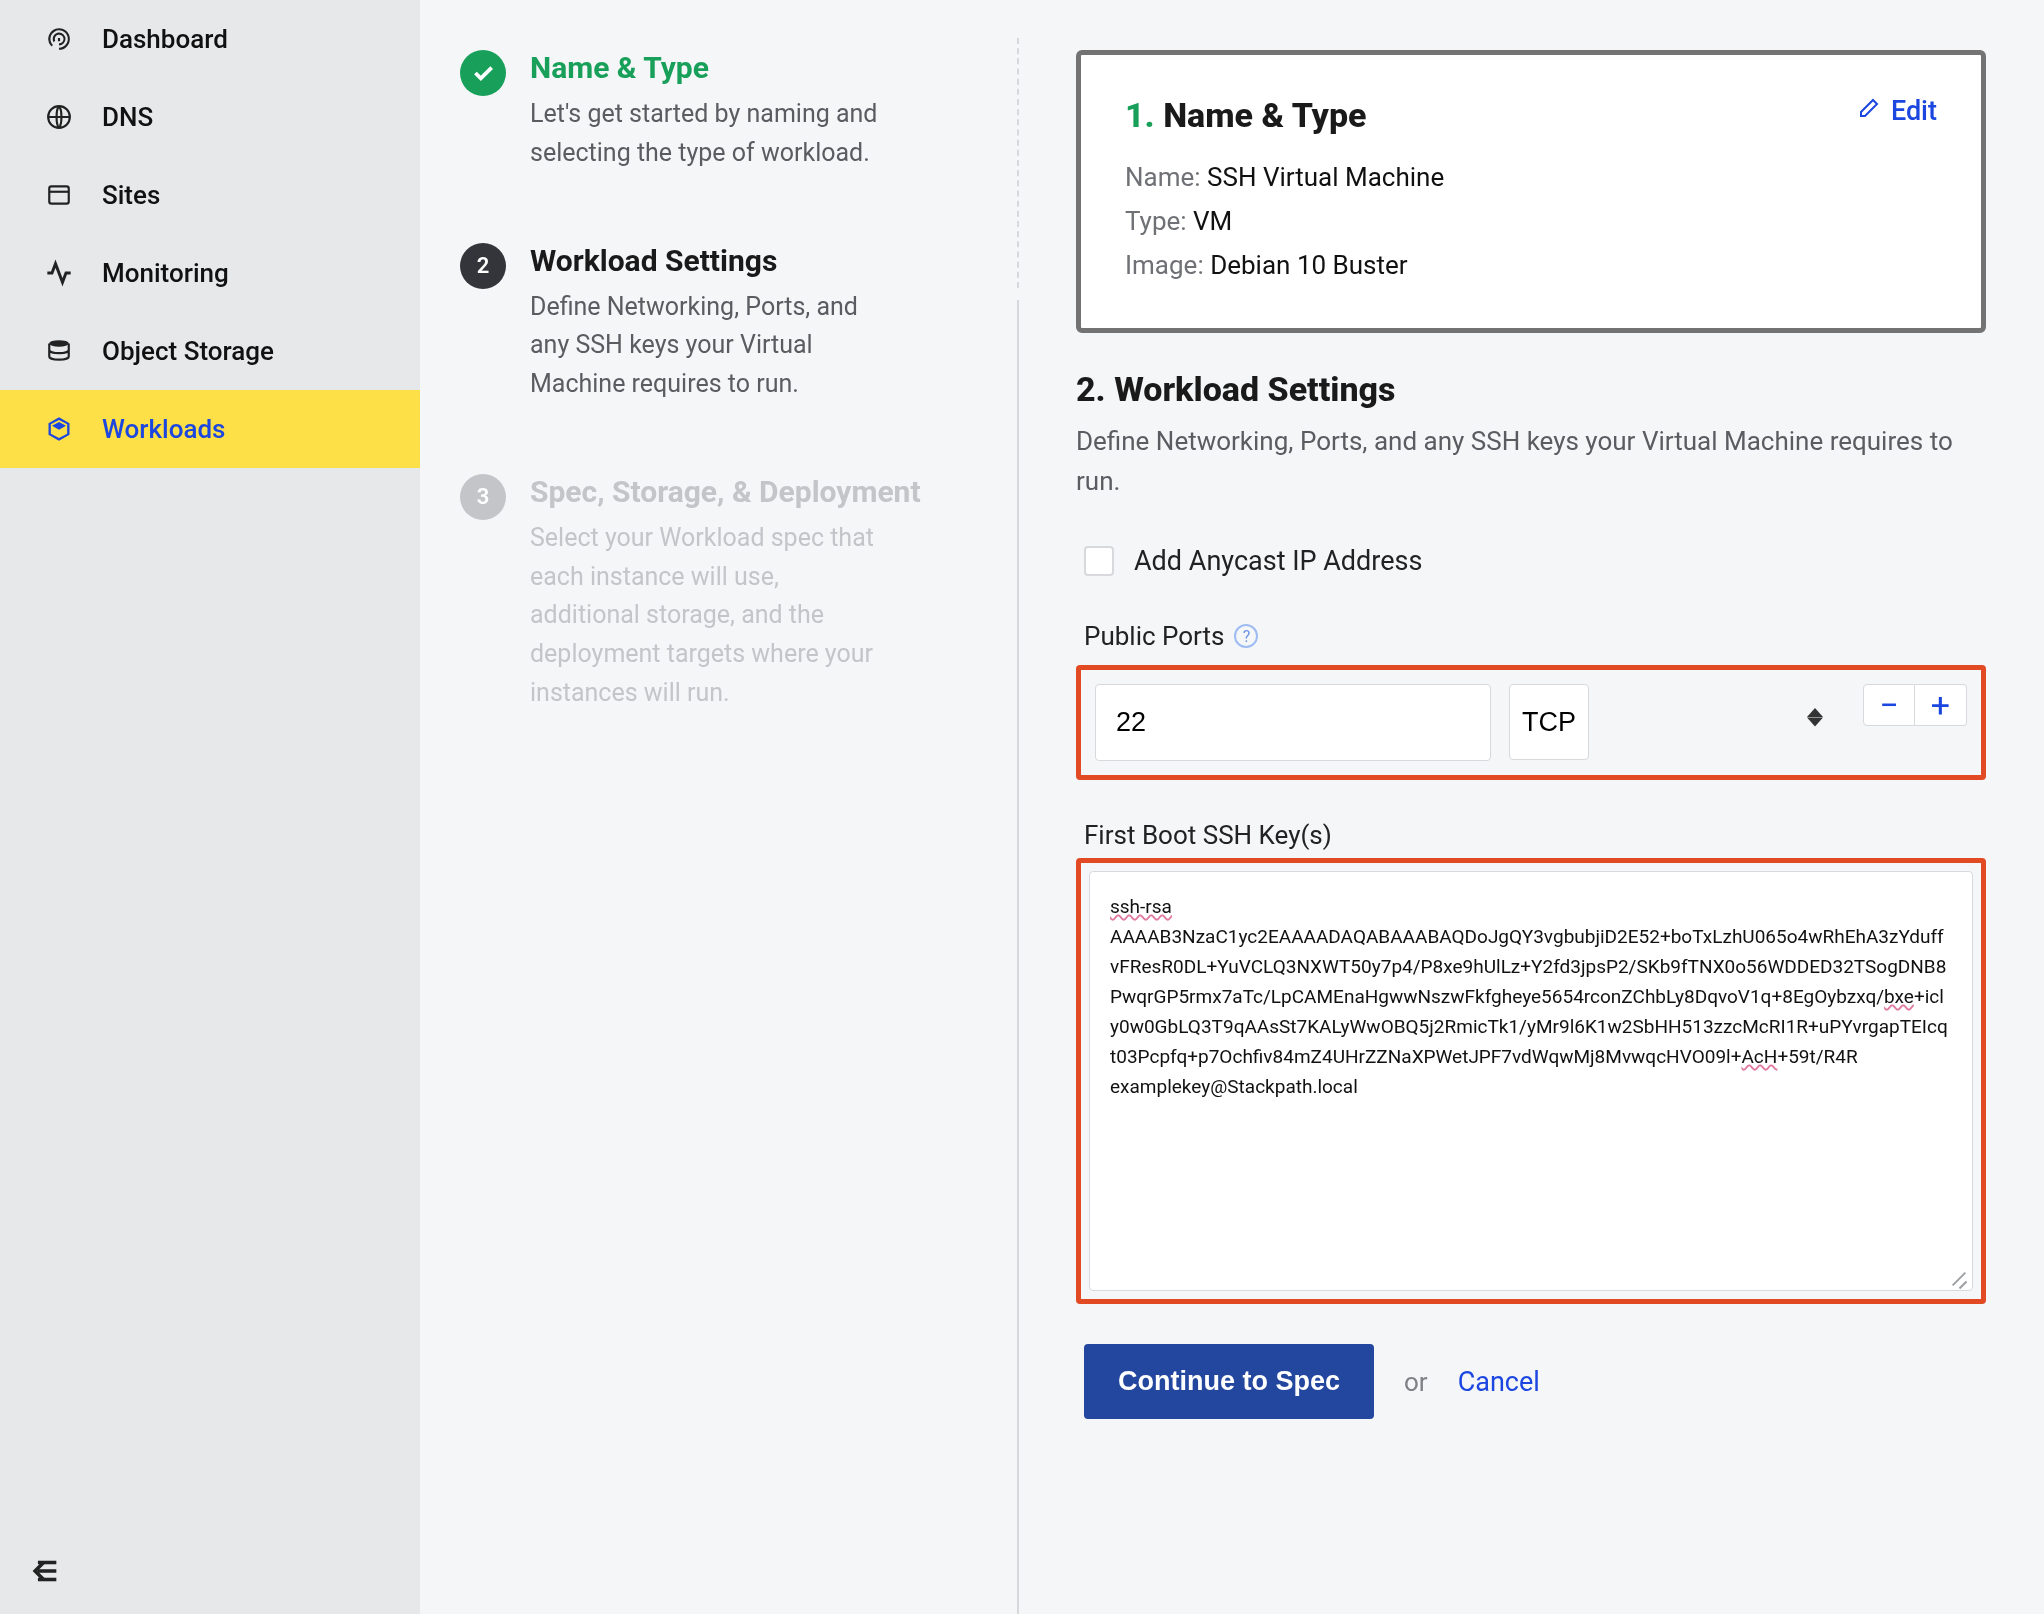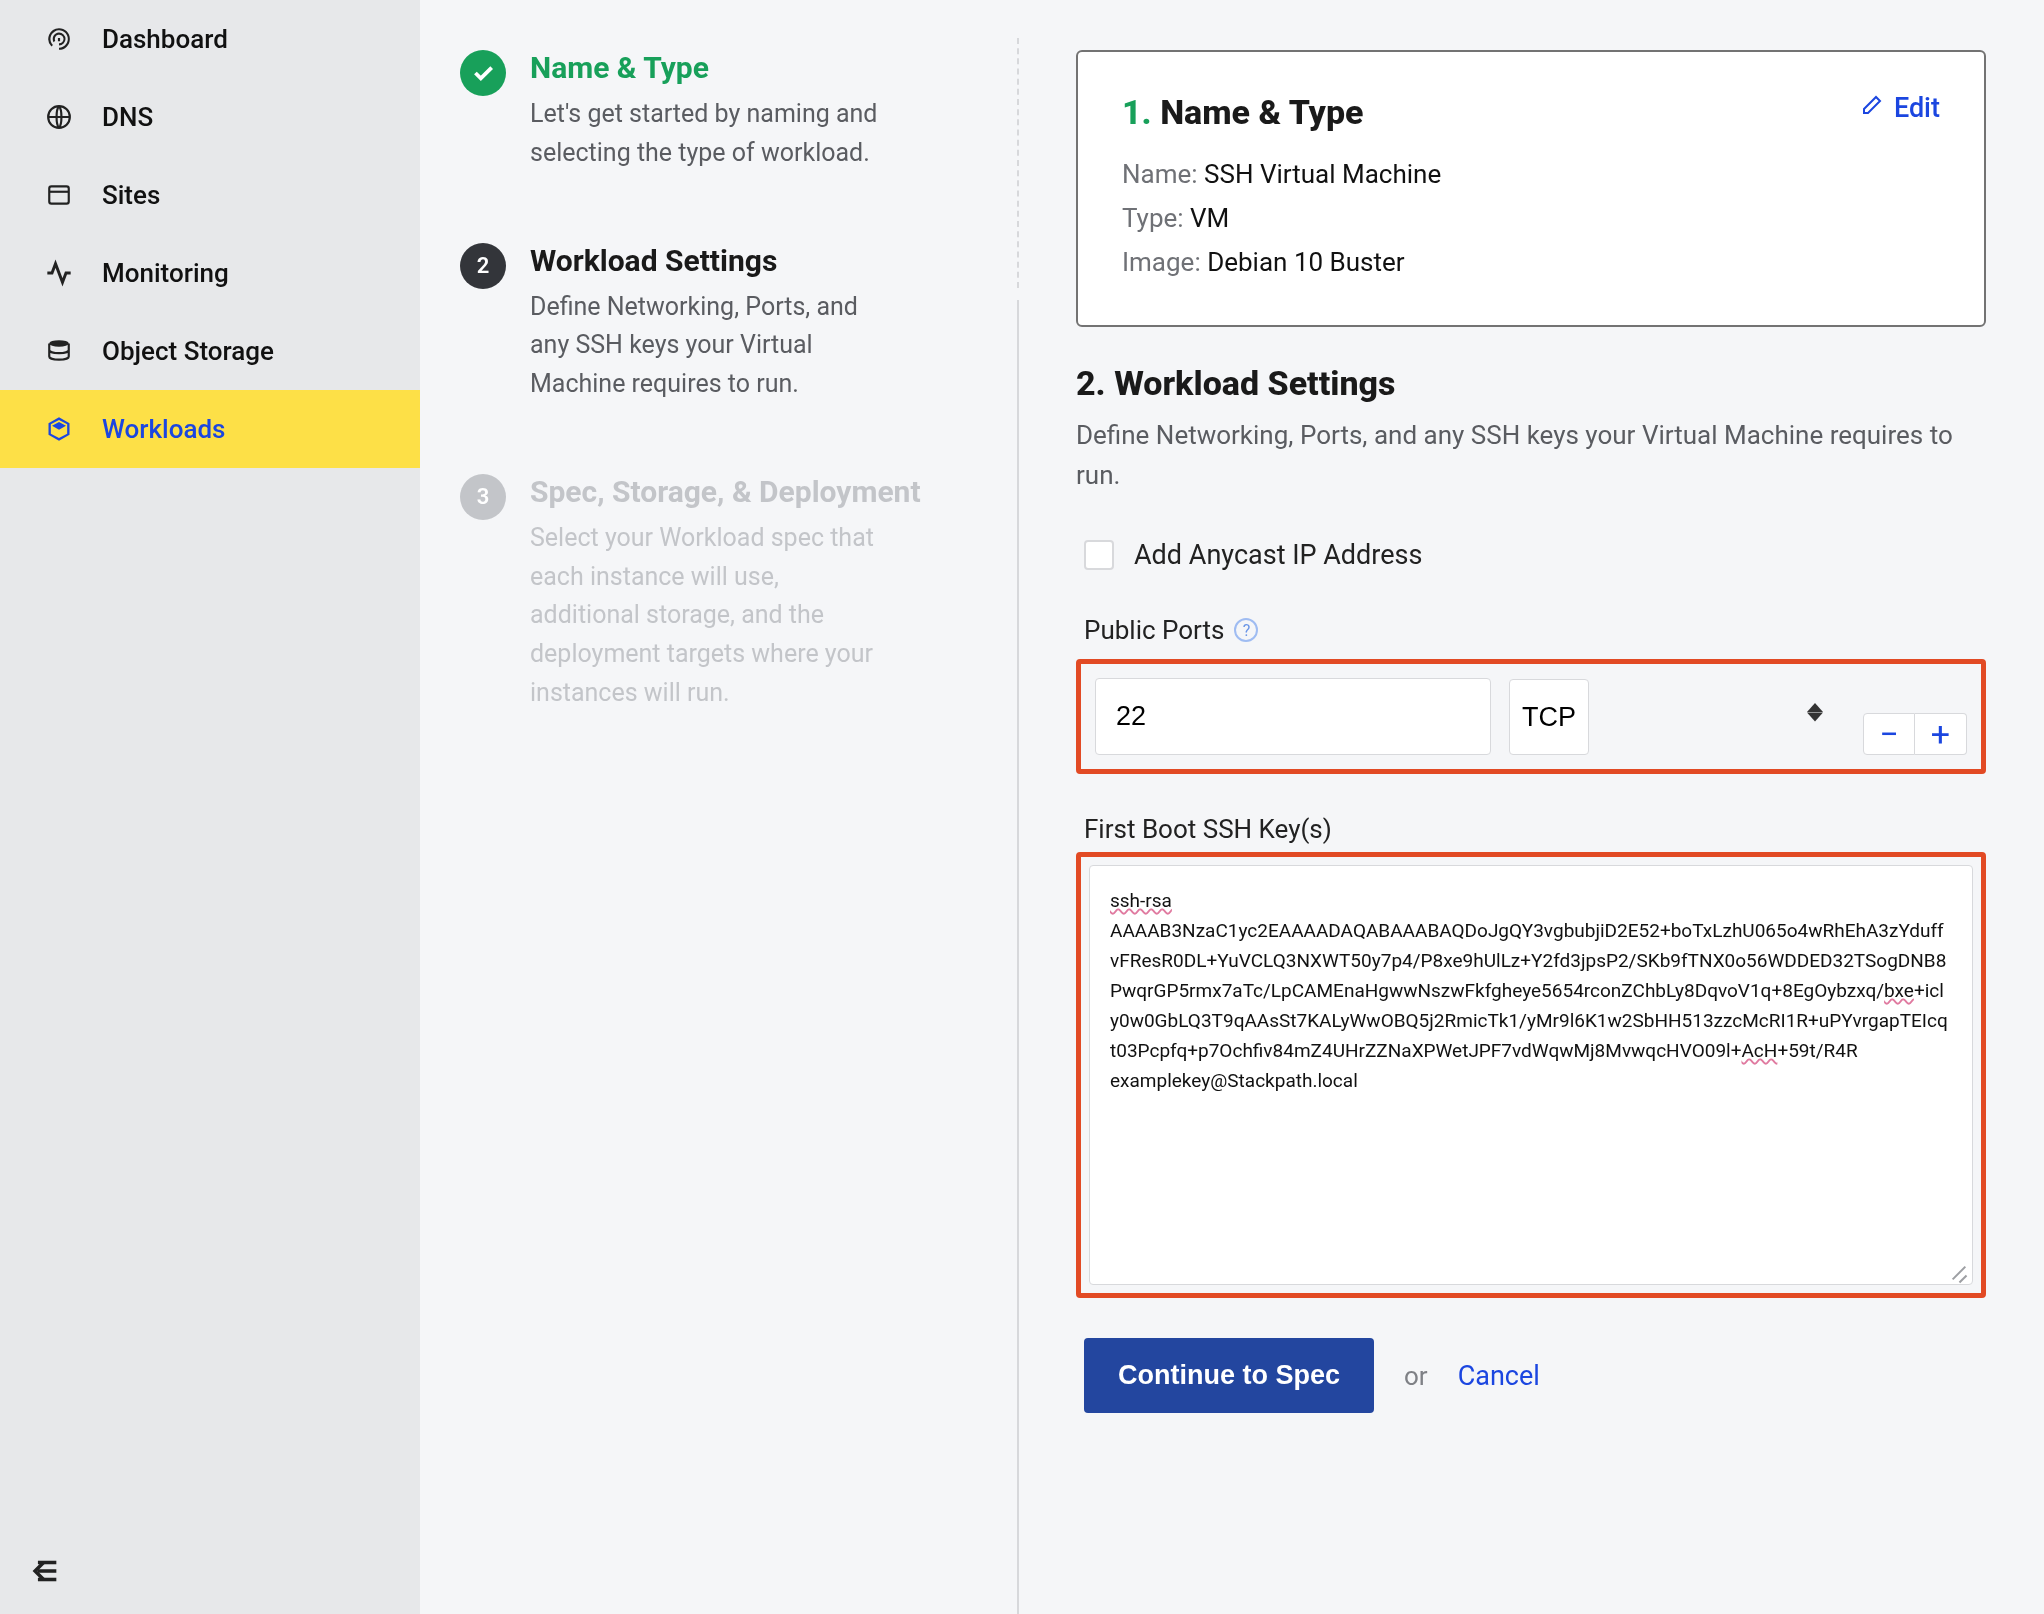--- a/index.html
+++ b/index.html
@@ -23,21 +23,21 @@
 .step-badge.future { background: #c3c5c9; }
 .step-body .step-title { font-size: 30px; font-weight: 700; margin-bottom: 10px; }
 .step-body .step-title.done { color: #18a05a; }
 .step-body .step-title.current { color: #1a1a1a; }
 .step-body .step-title.future { color: #c3c5c9; }
 .step-desc { font-size: 25px; line-height: 1.55; color: #5a5c61; max-width: 360px; }
 .step-desc.future { color: #c3c5c9; }
 
 
 .main { flex: 1; padding: 50px 20px 50px 20px; overflow-y: auto; }
-.card { background: #fff; border: 2px solid #737373; border-radius: 6px; padding: 40px 44px; margin-bottom: 36px; max-width: 910px; margin-left: 36px; }
+.card { background: #fff; border: 5px solid #737373; border-radius: 6px; padding: 40px 44px; margin-bottom: 36px; max-width: 910px; margin-left: 36px; }
 .card-head { display: flex; justify-content: space-between; align-items: flex-start; margin-bottom: 20px; }
 .card-title { font-size: 34px; font-weight: 800; }
 .card-title .num { color: #18a05a; }
 .edit-btn { display: flex; align-items: center; gap: 10px; color: #1b46e0; font-size: 27px; font-weight: 500; cursor: pointer; }
 .kv { font-size: 26px; line-height: 1.7; }
 .kv .k { color: #6f7176; }
 .kv .v { color: #111; }
 
 .section { max-width: 910px; margin-left: 36px; }
 .section-title { font-size: 34px; font-weight: 800; margin-bottom: 12px; margin-top: 20px; }
@@ -48,21 +48,21 @@
 .checkbox-label { font-size: 27px; color: #222; }
 
 .field-group { margin-bottom: 40px; }
 .field-label { font-size: 26px; color: #222; margin-bottom: 8px; margin-left: 8px; }
 .field-hint { font-size: 23px; color: #9a9ca1; margin-bottom: 14px; margin-left: 8px; }
 .vpc-box { background: #eff0f2; border-radius: 6px; padding: 24px 26px; font-size: 27px; color: #4a4c51; margin-left: 8px; }
 
 .ports-label { display: flex; align-items: center; gap: 10px; font-size: 26px; color: #222; margin-bottom: 14px; margin-left: 8px; }
 .help-icon { width: 24px; height: 24px; border: 2px solid #9fbcf2; border-radius: 50%; display: inline-flex; align-items: center; justify-content: center; font-size: 16px; color: #6a95e6; }
 
-.highlight-box { border: 5px solid #e24a24; border-radius: 4px; padding: 14px; display: flex; gap: 18px; align-items: flex-end; }
+.highlight-box { border: 5px solid #e24a24; border-radius: 4px; padding: 14px; display: flex; gap: 18px; align-items: flex-start; }
 .port-input { flex: 0 0 340px; border: 1px solid #d8d9dc; border-radius: 4px; font-size: 27px; padding: 22px 20px; background: #fff; }
 .proto-select { flex: 1; border: 1px solid #d8d9dc; border-radius: 4px; font-size: 27px; padding: 22px 12px; background: #fff; appearance: none; position: relative; }
 .select-wrap { flex: 1; position: relative; }
 .select-wrap::after { content: ""; position: absolute; right: 22px; top: 50%; transform: translateY(-50%); width: 0; height: 0; border-left: 8px solid transparent; border-right: 8px solid transparent; border-top: 9px solid #333; }
 .select-wrap::before { content: ""; position: absolute; right: 22px; top: 50%; transform: translateY(-14px); width: 0; height: 0; border-left: 8px solid transparent; border-right: 8px solid transparent; border-bottom: 9px solid #333; }
 .pm-btns { display: flex; }
 .pm-btn { width: 52px; border: 1px solid #d8d9dc; background: #fff; display: flex; align-items: center; justify-content: center; font-size: 34px; color: #1b46e0; cursor: pointer; }
 .pm-btn:first-child { border-radius: 4px 0 0 4px; }
 .pm-btn:last-child { border-radius: 0 4px 4px 0; border-left: none; }
 

